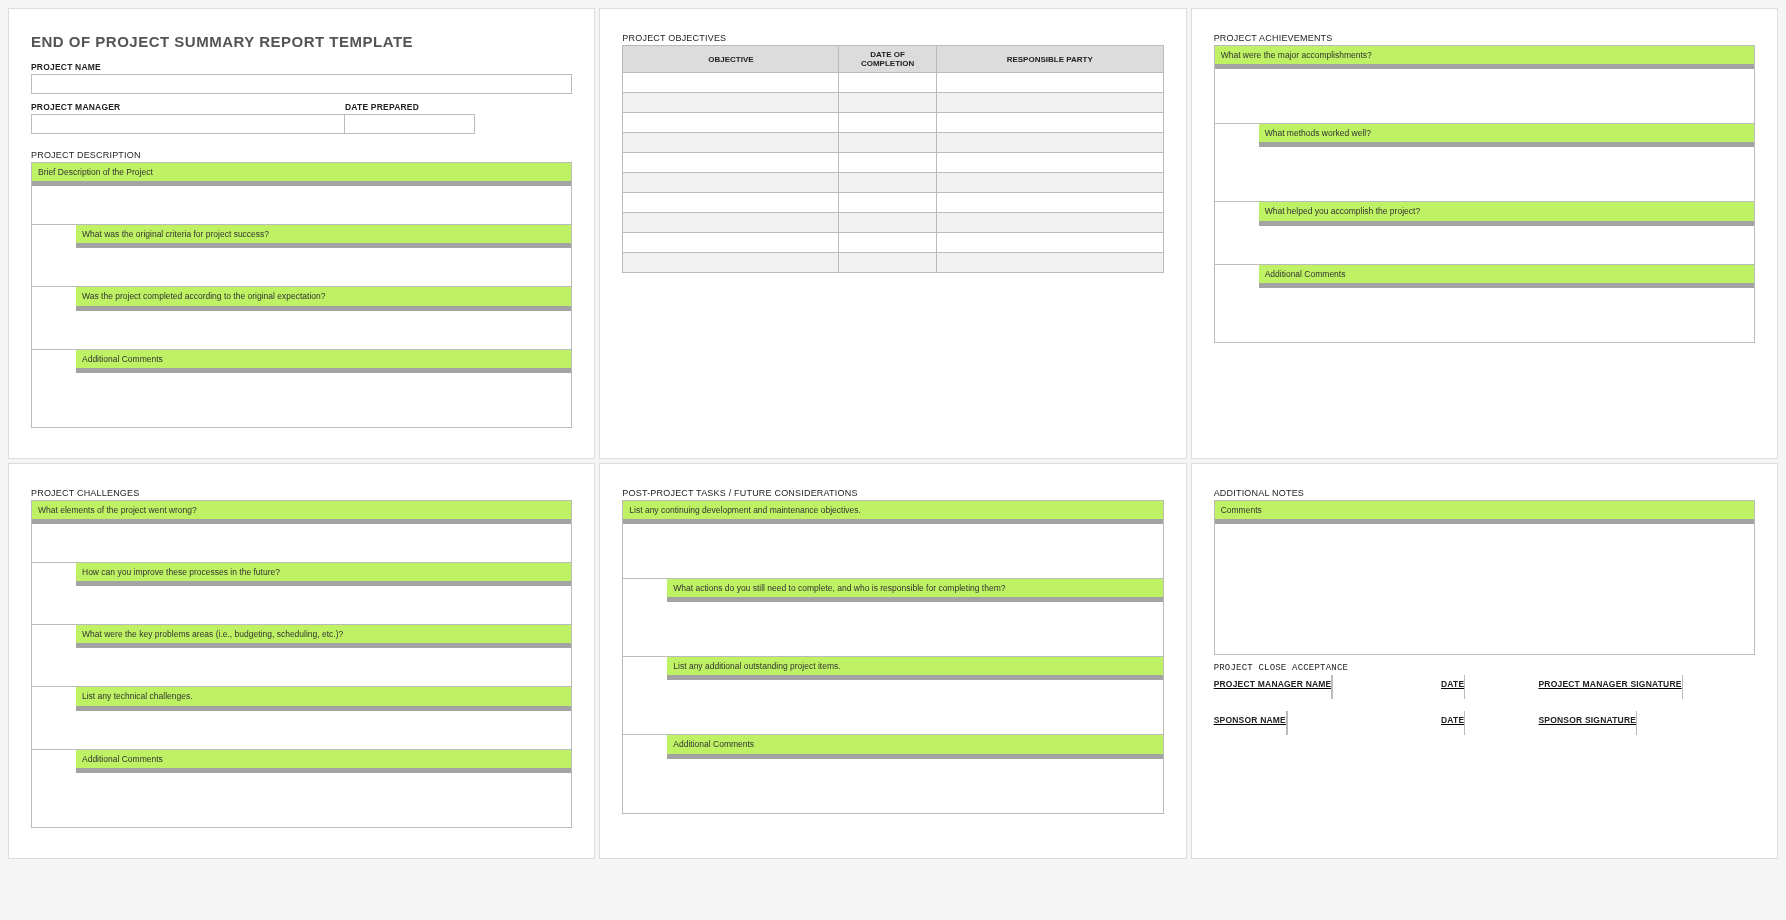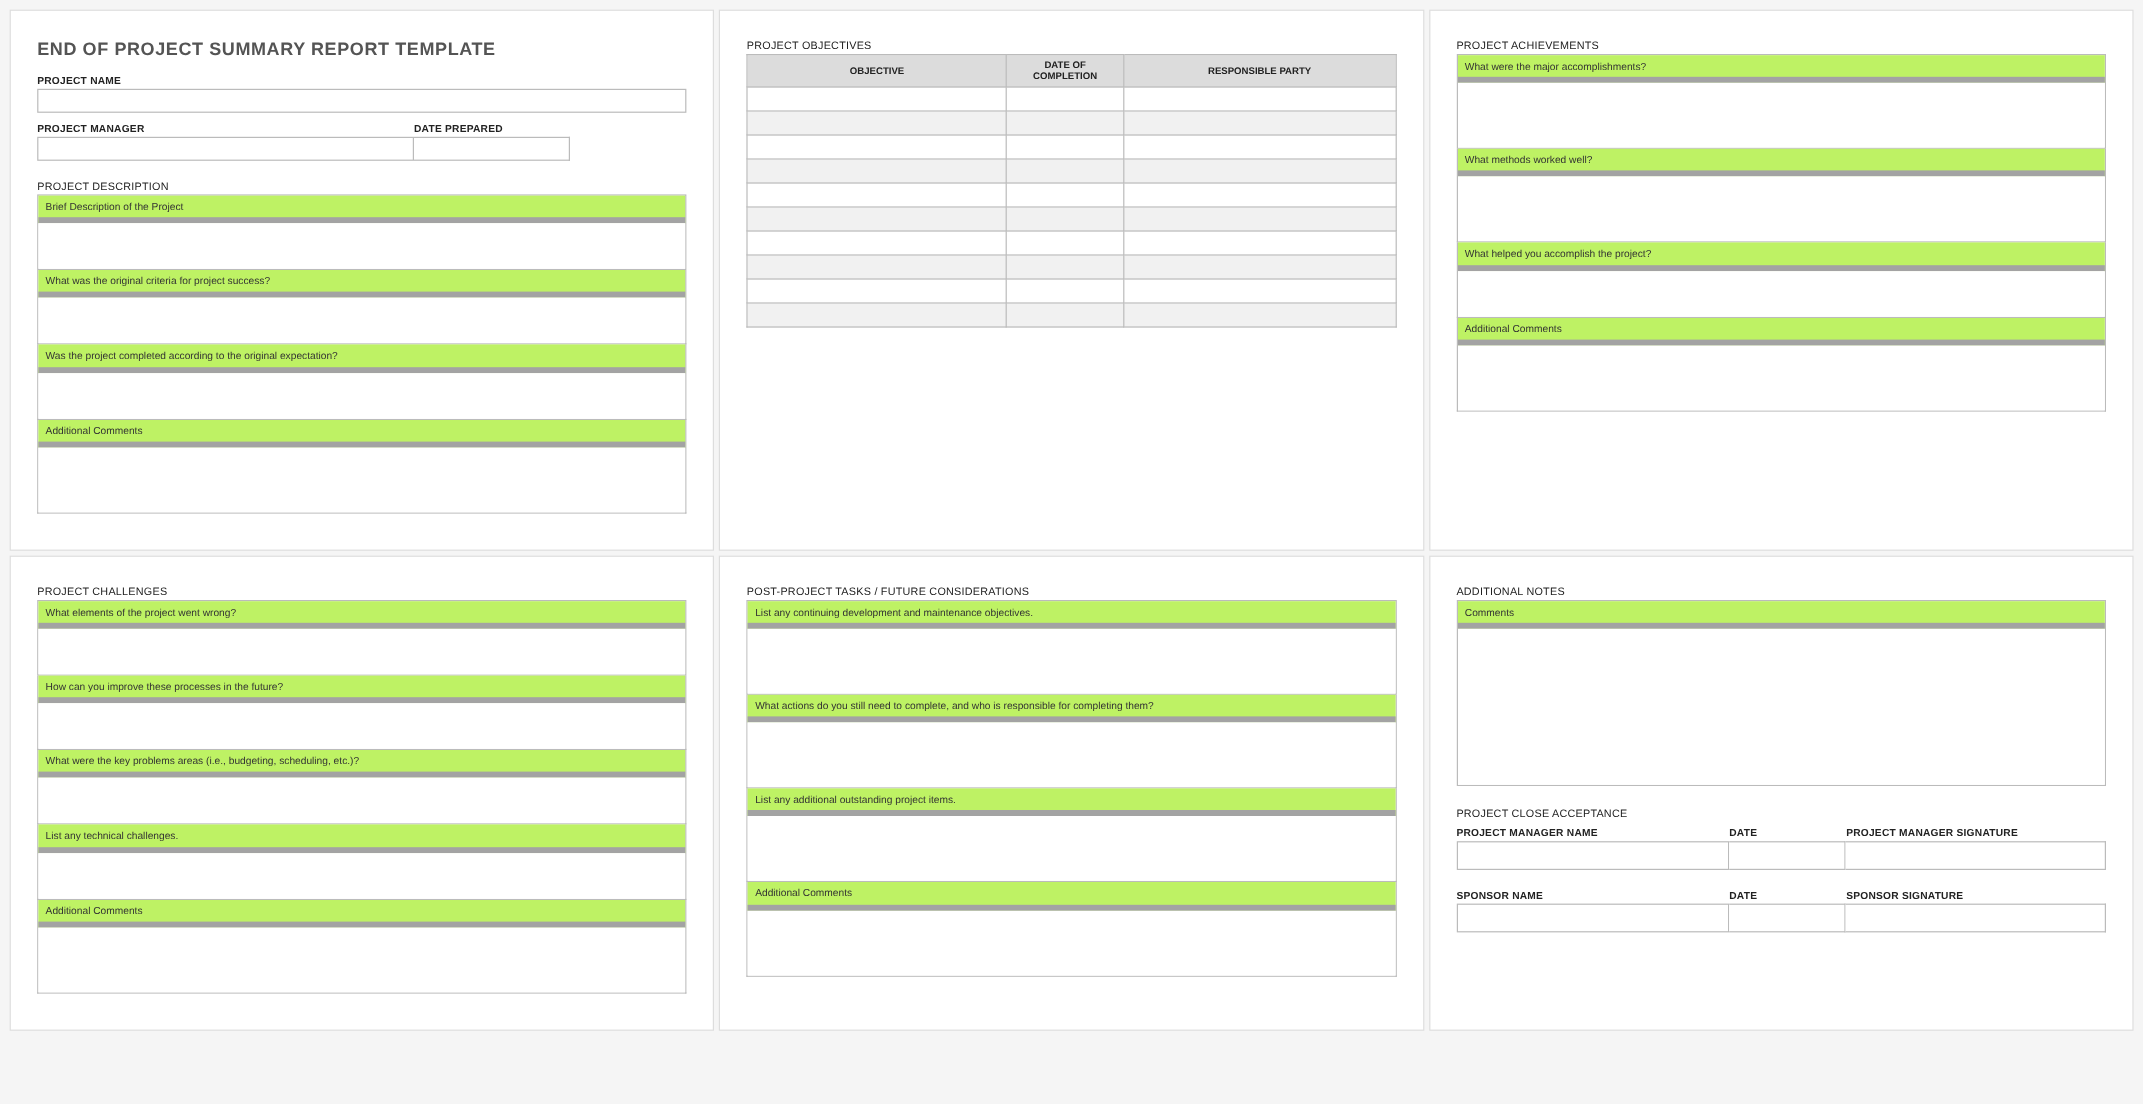--- a/index.html
+++ b/index.html
@@ -49,21 +49,21 @@
   }
   .input-box {
     border: 1px solid #bbb;
     height: 20px;
     background: #fff;
     width: 100%;
   }
   .row { display: flex; gap: 0; }
   .row .cell { display: flex; flex-direction: column; }
   .q-block { border: 1px solid #bbb; margin-top: 0; }
-  .q-block + .q-block { border-top: none; }
+  .q-block + .q-block { border-top: none; padding-left: 44px; }
   .q-head {
     background: #bef264;
     border-bottom: 5px solid #a3a3a3;
     font-size: 8.5px;
     color: #333;
     padding: 4px 6px;
     line-height: 1.2;
   }
   .q-body {
     height: 38px;
@@ -87,21 +87,21 @@
     color: #222;
   }
   table.obj td {
     border: 1px solid #bbb;
     height: 20px;
     padding: 0;
   }
   table.obj tr:nth-child(even) td { background: #f1f1f1; }
   table.obj tr:nth-child(odd) td { background: #fff; }
   .sig-row { display: flex; gap: 0; }
-  .sig-row .scell { display: flex; flex-direction: column; }
+  .sig-row .scell { display: flex; flex-direction: row; text-decoration: underline; }
   .sig-box {
     border: 1px solid #bbb;
     height: 24px;
     background: #fff;
   }
   .sig-box.nl { border-left: none; }
 </style>
 </head>
 <body>
 
@@ -281,21 +281,21 @@
     </div>
   </div>
 
   <div class="page">
     <div class="section-label" style="margin-top:0;">ADDITIONAL NOTES</div>
     <div class="q-block">
       <div class="q-head">Comments</div>
       <div class="q-body xtall"></div>
     </div>
 
-    <div class="section-label" style="margin-top:18px;">PROJECT CLOSE ACCEPTANCE</div>
+    <div class="section-label" style="margin-top:8px;font-family:Liberation Mono, monospace;">PROJECT CLOSE ACCEPTANCE</div>
 
     <div class="sig-row">
       <div class="scell" style="width:42%;">
         <div class="label">PROJECT MANAGER NAME</div>
         <div class="sig-box"></div>
       </div>
       <div class="scell" style="width:18%;">
         <div class="label">DATE</div>
         <div class="sig-box nl"></div>
       </div>

